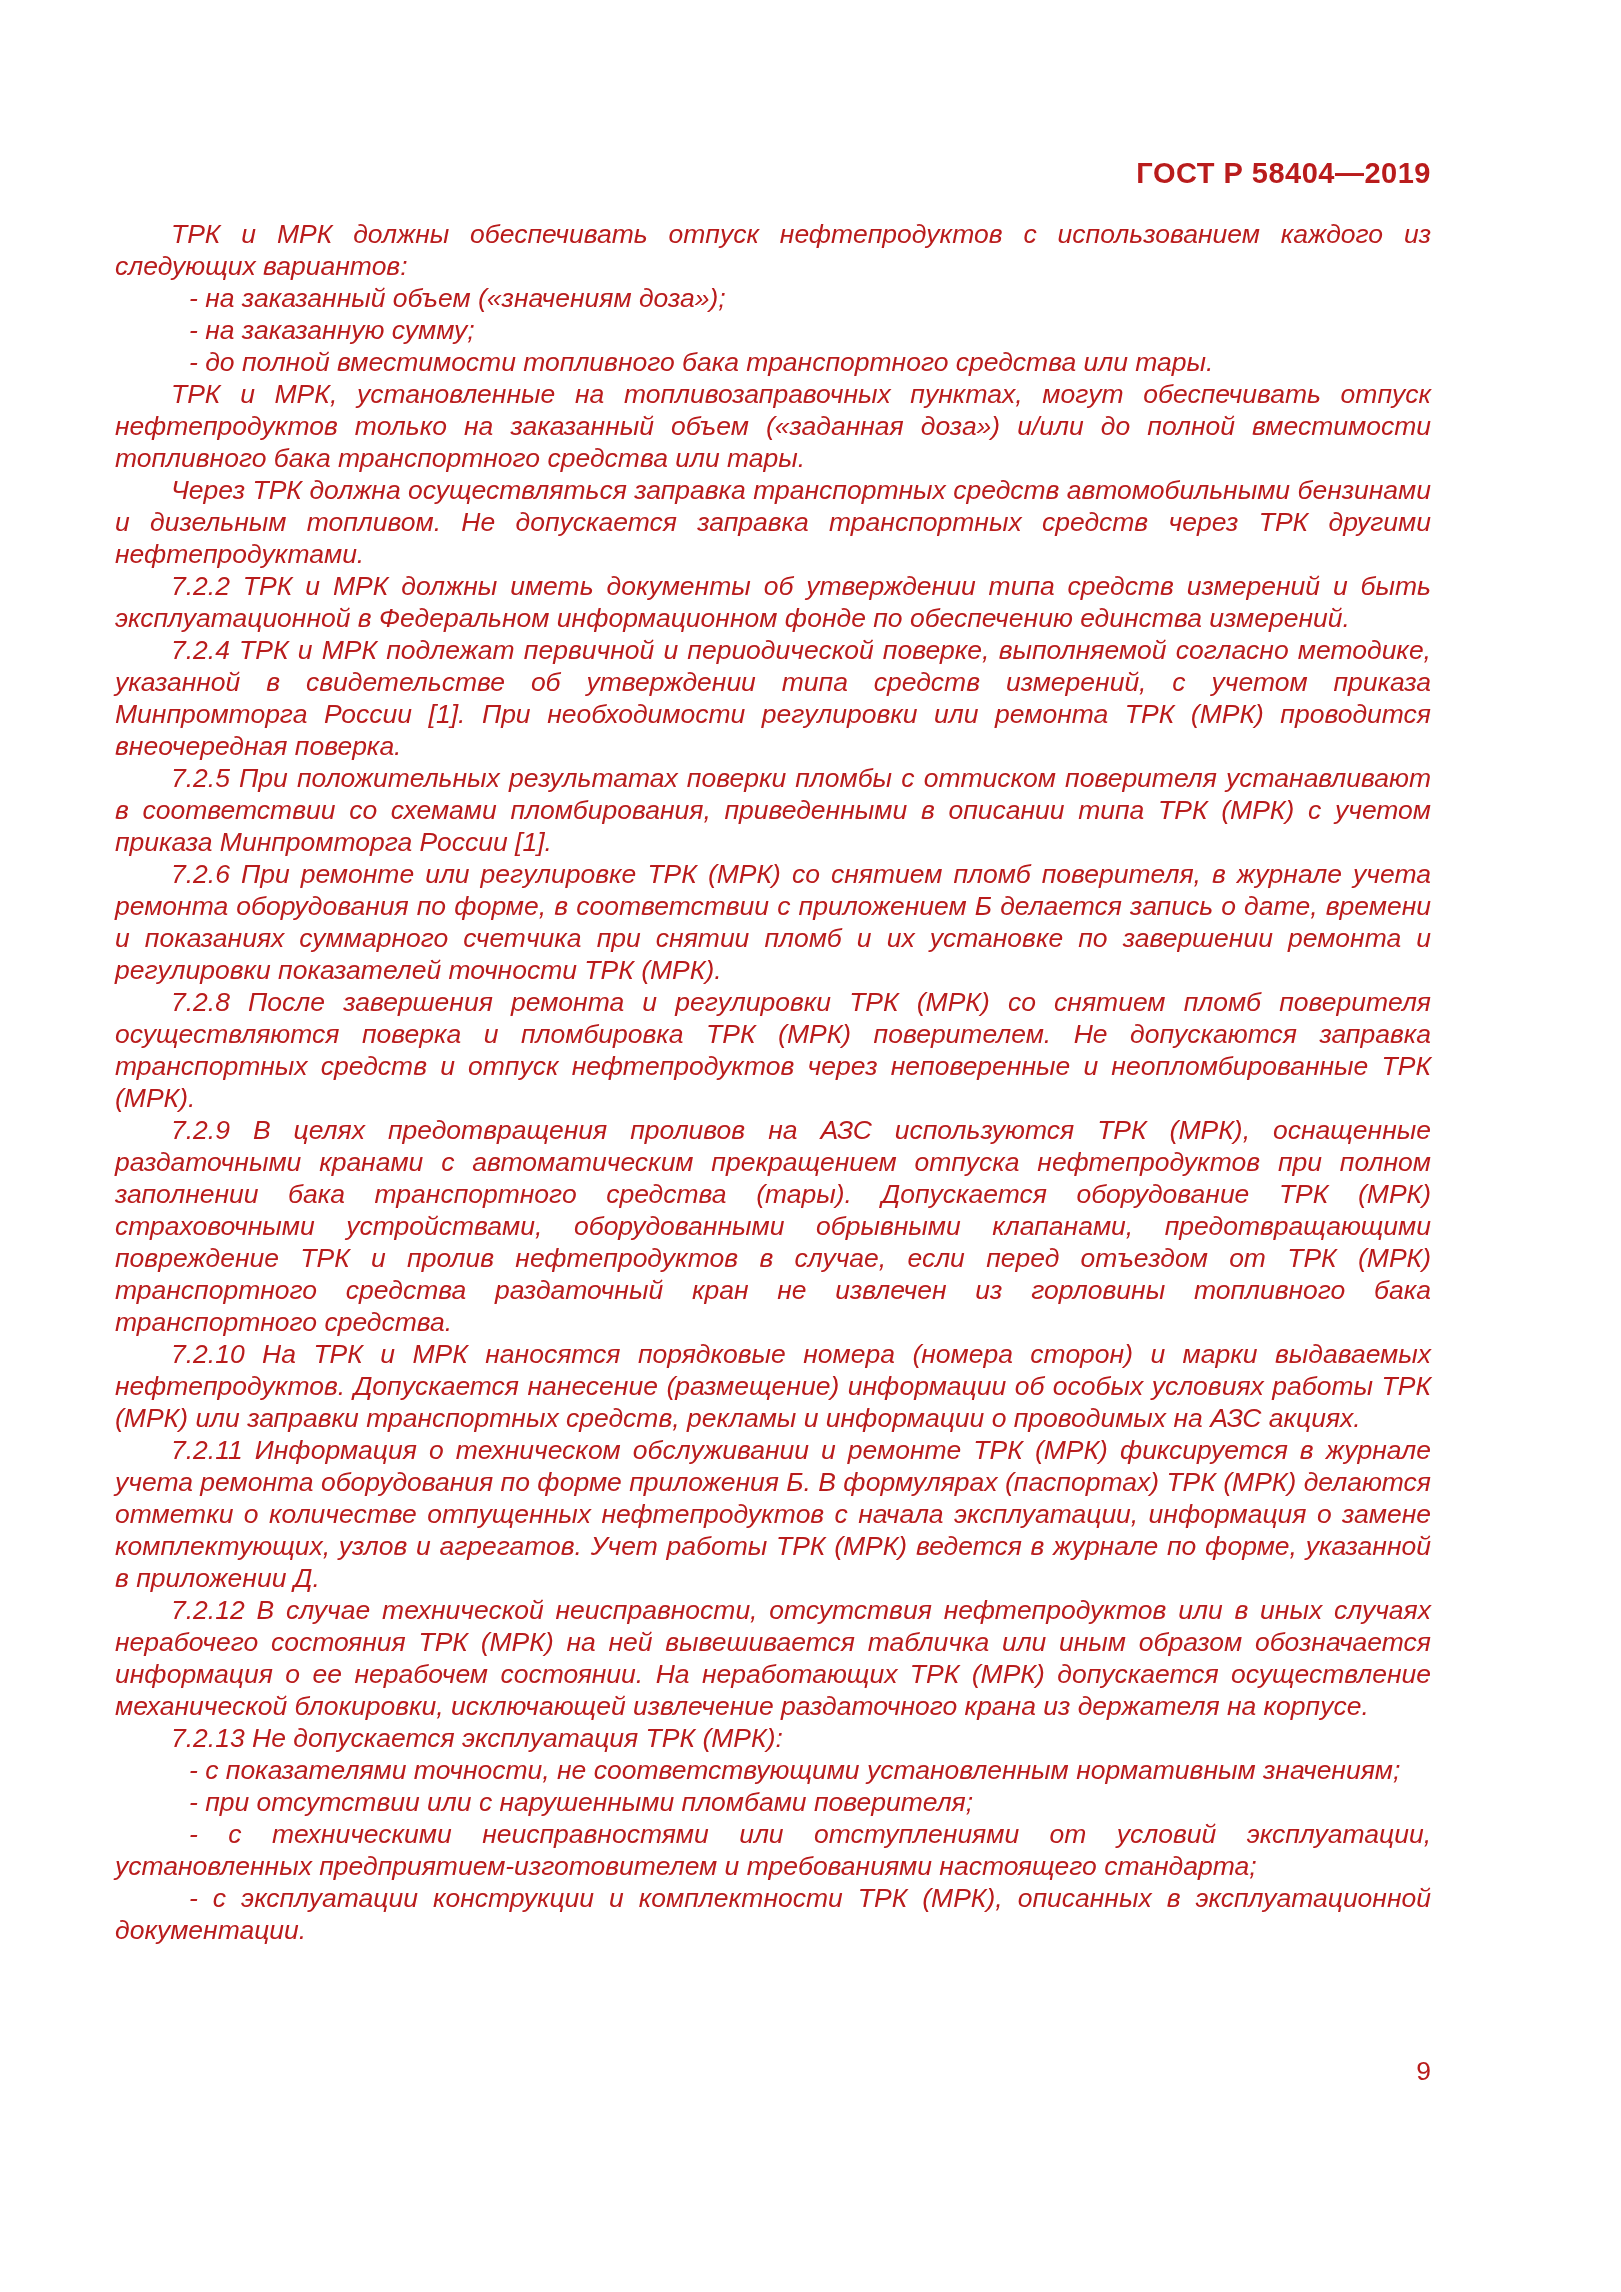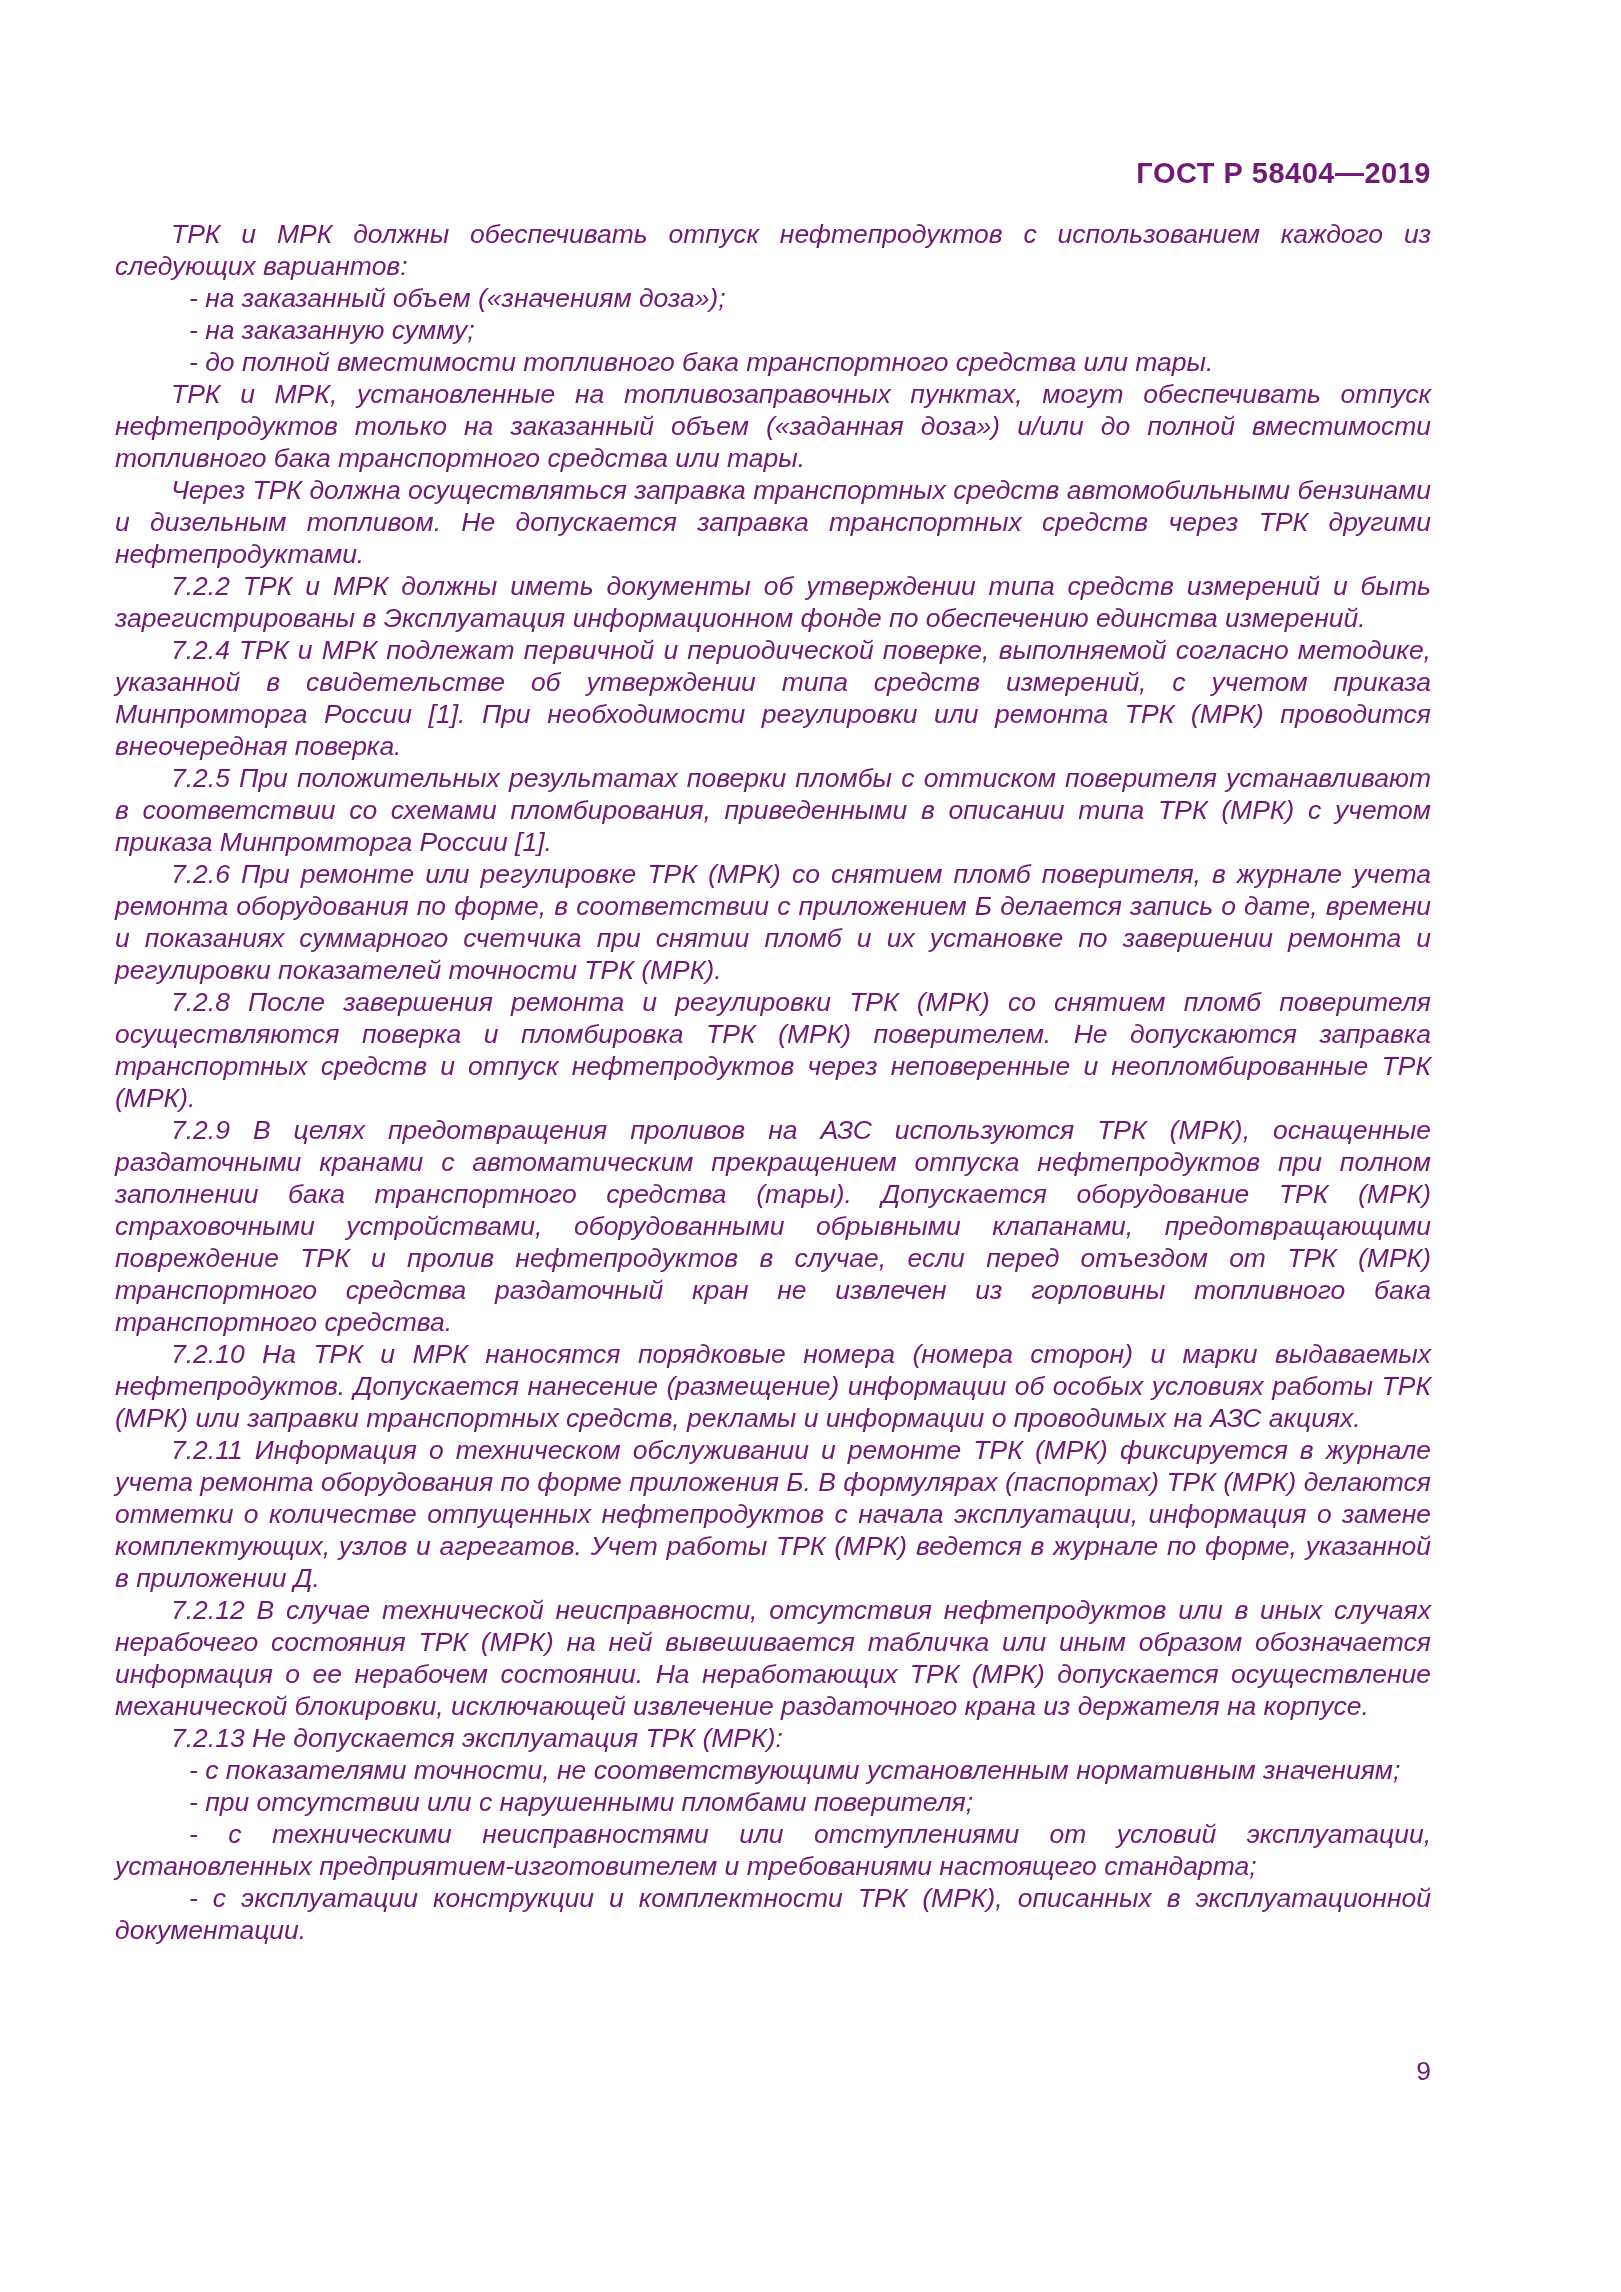--- a/index.html
+++ b/index.html
@@ -6,21 +6,21 @@
     margin: 0;
     padding: 0;
     background: #ffffff;
   }
   .page {
     position: relative;
     width: 1621px;
     height: 2293px;
     background: #ffffff;
     font-family: "Liberation Sans", sans-serif;
-    color: #701a75;
+    color: #b91c1c;
     overflow: hidden;
   }
   .doc-header {
     position: absolute;
     top: 157px;
     left: 115px;
     width: 1316px;
     text-align: right;
     font-size: 29px;
     font-weight: bold;
@@ -61,21 +61,21 @@
 <div class="page">
   <div class="doc-header">ГОСТ Р 58404—2019</div>
 
   <div class="doc-body">
       <p class="paragraph">ТРК и МРК должны обеспечивать отпуск нефтепродуктов с использованием каждого из следующих вариантов:</p>
       <p class="list-item">- на заказанный объем («значениям доза»);</p>
       <p class="list-item">- на заказанную сумму;</p>
       <p class="list-item">- до полной вместимости топливного бака транспортного средства или тары.</p>
       <p class="paragraph">ТРК и МРК, установленные на топливозаправочных пунктах, могут обеспечивать отпуск нефтепродуктов только на заказанный объем («заданная доза») и/или до полной вместимости топливного бака транспортного средства или тары.</p>
       <p class="paragraph">Через ТРК должна осуществляться заправка транспортных средств автомобильными бензинами и дизельным топливом. Не допускается заправка транспортных средств через ТРК другими нефтепродуктами.</p>
-      <p class="paragraph">7.2.2 ТРК и МРК должны иметь документы об утверждении типа средств измерений и быть зарегистрированы в Эксплуатация информационном фонде по обеспечению единства измерений.</p>
+      <p class="paragraph">7.2.2 ТРК и МРК должны иметь документы об утверждении типа средств измерений и быть эксплуатационной в Федеральном информационном фонде по обеспечению единства измерений.</p>
       <p class="paragraph">7.2.4 ТРК и МРК подлежат первичной и периодической поверке, выполняемой согласно методике, указанной в свидетельстве об утверждении типа средств измерений, с учетом приказа Минпромторга России [1]. При необходимости регулировки или ремонта ТРК (МРК) проводится внеочередная поверка.</p>
       <p class="paragraph">7.2.5 При положительных результатах поверки пломбы с оттиском поверителя устанавливают в соответствии со схемами пломбирования, приведенными в описании типа ТРК (МРК) с учетом приказа Минпромторга России [1].</p>
       <p class="paragraph">7.2.6 При ремонте или регулировке ТРК (МРК) со снятием пломб поверителя, в журнале учета ремонта оборудования по форме, в соответствии с приложением Б делается запись о дате, времени и показаниях суммарного счетчика при снятии пломб и их установке по завершении ремонта и регулировки показателей точности ТРК (МРК).</p>
       <p class="paragraph">7.2.8 После завершения ремонта и регулировки ТРК (МРК) со снятием пломб поверителя осуществляются поверка и пломбировка ТРК (МРК) поверителем. Не допускаются заправка транспортных средств и отпуск нефтепродуктов через неповеренные и неопломбированные ТРК (МРК).</p>
       <p class="paragraph">7.2.9 В целях предотвращения проливов на АЗС используются ТРК (МРК), оснащенные раздаточными кранами с автоматическим прекращением отпуска нефтепродуктов при полном заполнении бака транспортного средства (тары). Допускается оборудование ТРК (МРК) страховочными устройствами, оборудованными обрывными клапанами, предотвращающими повреждение ТРК и пролив нефтепродуктов в случае, если перед отъездом от ТРК (МРК) транспортного средства раздаточный кран не извлечен из горловины топливного бака транспортного средства.</p>
       <p class="paragraph">7.2.10 На ТРК и МРК наносятся порядковые номера (номера сторон) и марки выдаваемых нефтепродуктов. Допускается нанесение (размещение) информации об особых условиях работы ТРК (МРК) или заправки транспортных средств, рекламы и информации о проводимых на АЗС акциях.</p>
       <p class="paragraph">7.2.11 Информация о техническом обслуживании и ремонте ТРК (МРК) фиксируется в журнале учета ремонта оборудования по форме приложения Б. В формулярах (паспортах) ТРК (МРК) делаются отметки о количестве отпущенных нефтепродуктов с начала эксплуатации, информация о замене комплектующих, узлов и агрегатов. Учет работы ТРК (МРК) ведется в журнале по форме, указанной в приложении Д.</p>
       <p class="paragraph">7.2.12 В случае технической неисправности, отсутствия нефтепродуктов или в иных случаях нерабочего состояния ТРК (МРК) на ней вывешивается табличка или иным образом обозначается информация о ее нерабочем состоянии. На неработающих ТРК (МРК) допускается осуществление механической блокировки, исключающей извлечение раздаточного крана из держателя на корпусе.</p>
       <p class="paragraph">7.2.13 Не допускается эксплуатация ТРК (МРК):</p>
       <p class="list-item">- с показателями точности, не соответствующими установленным нормативным значениям;</p>

